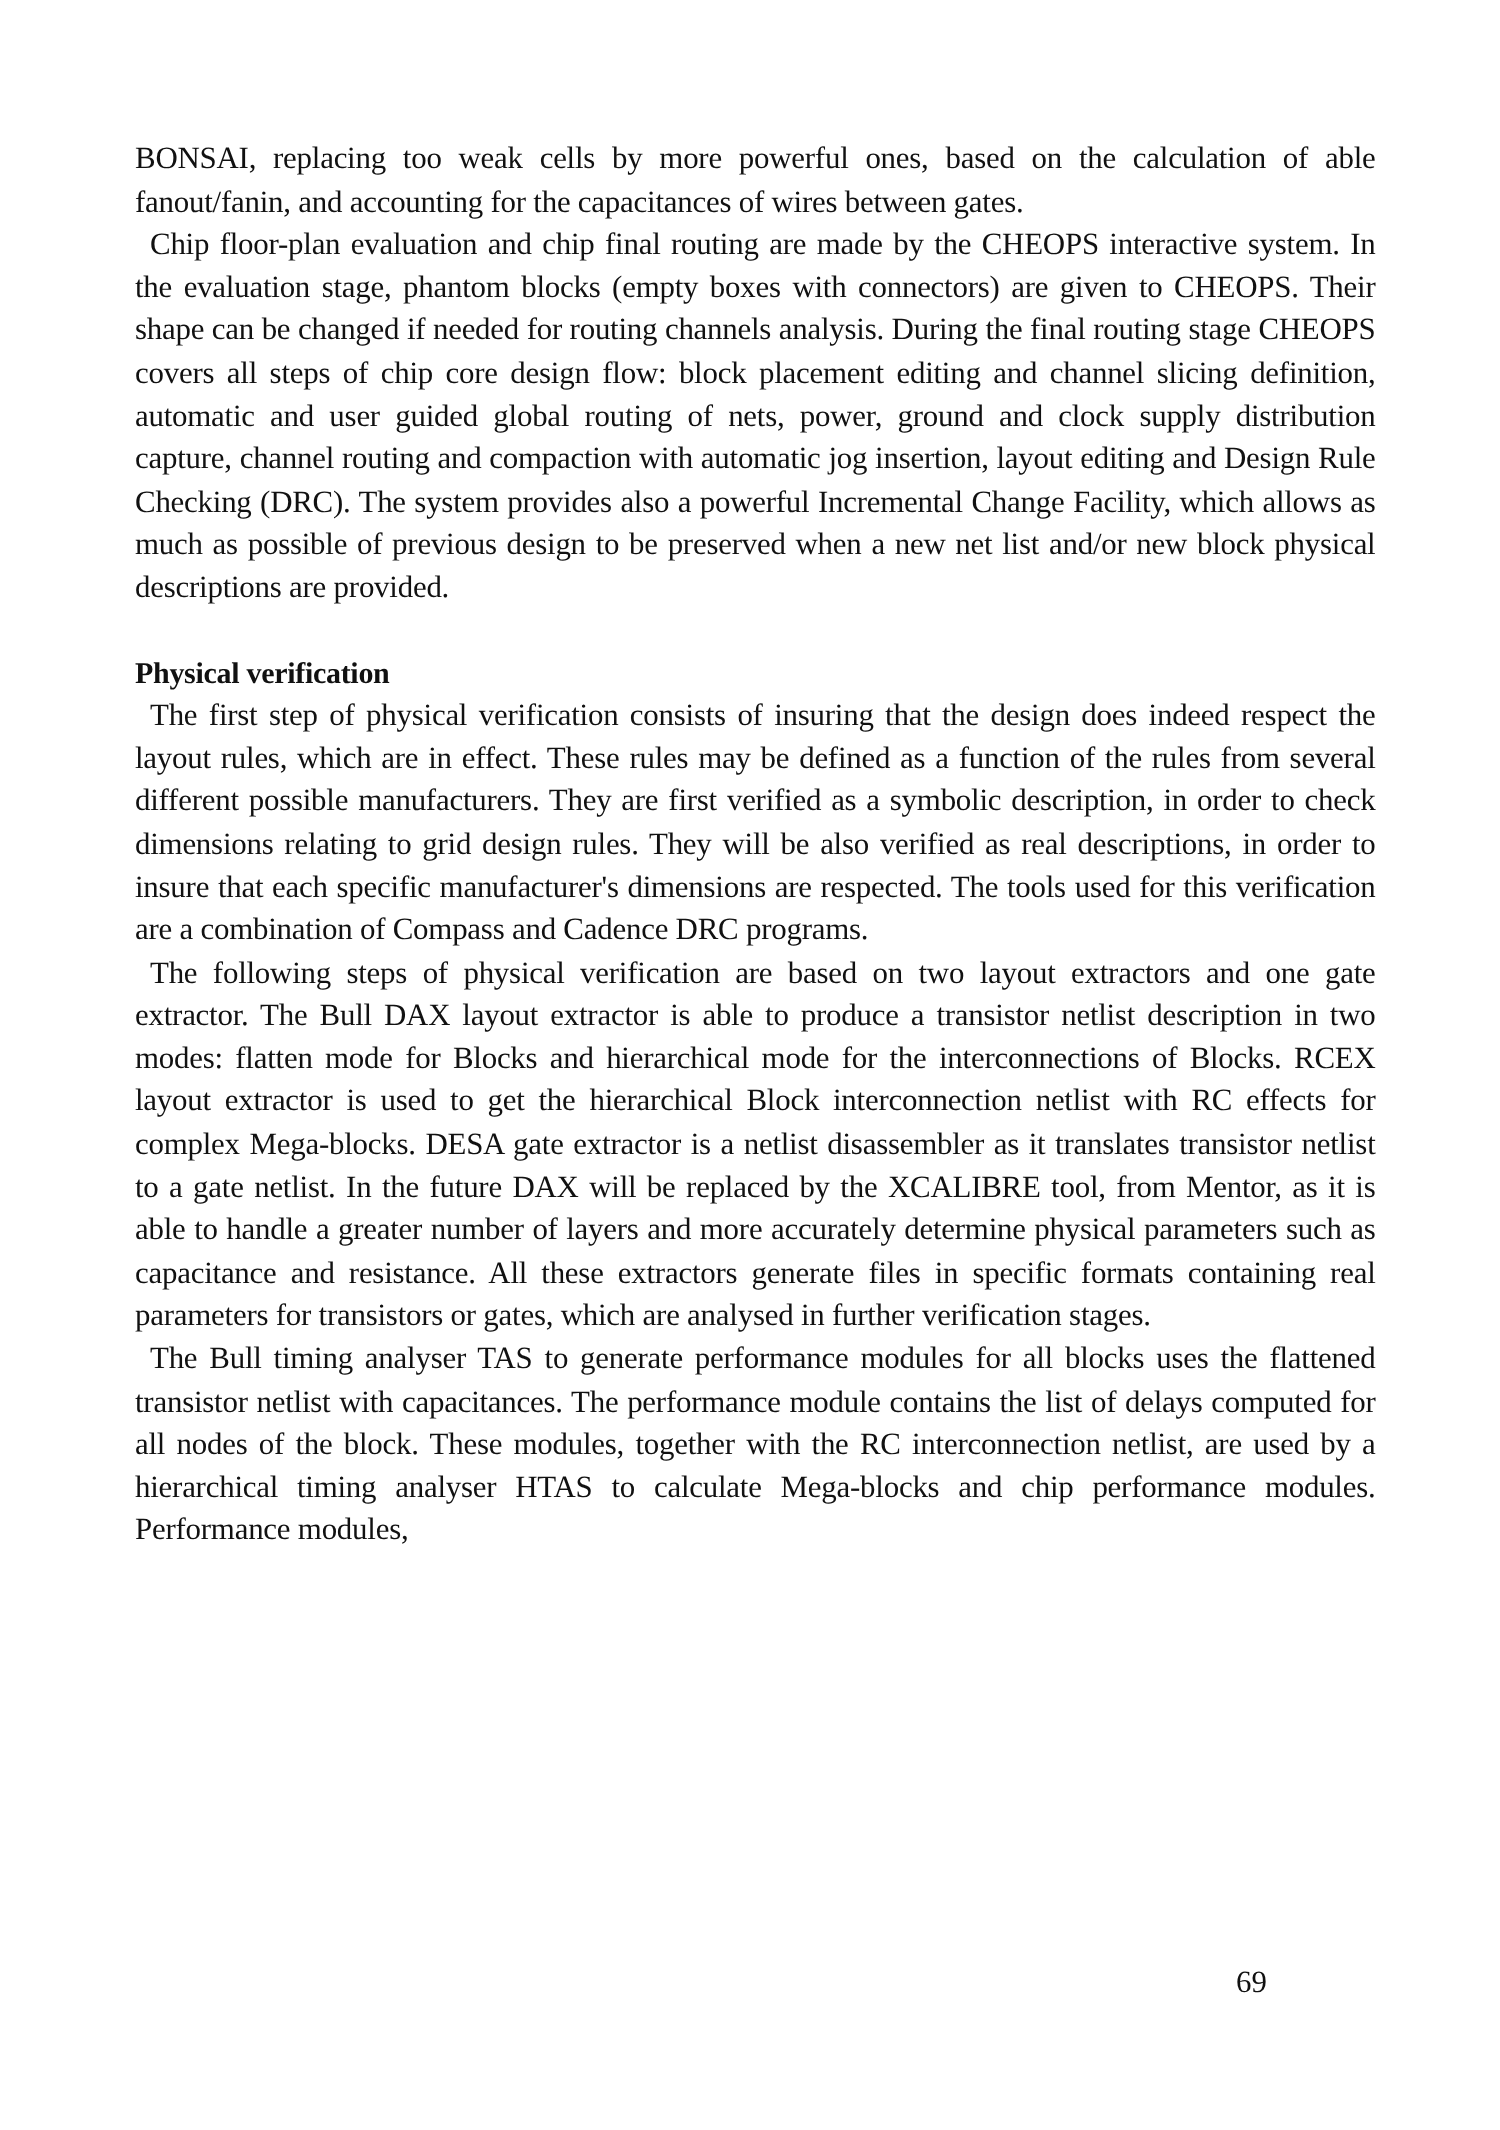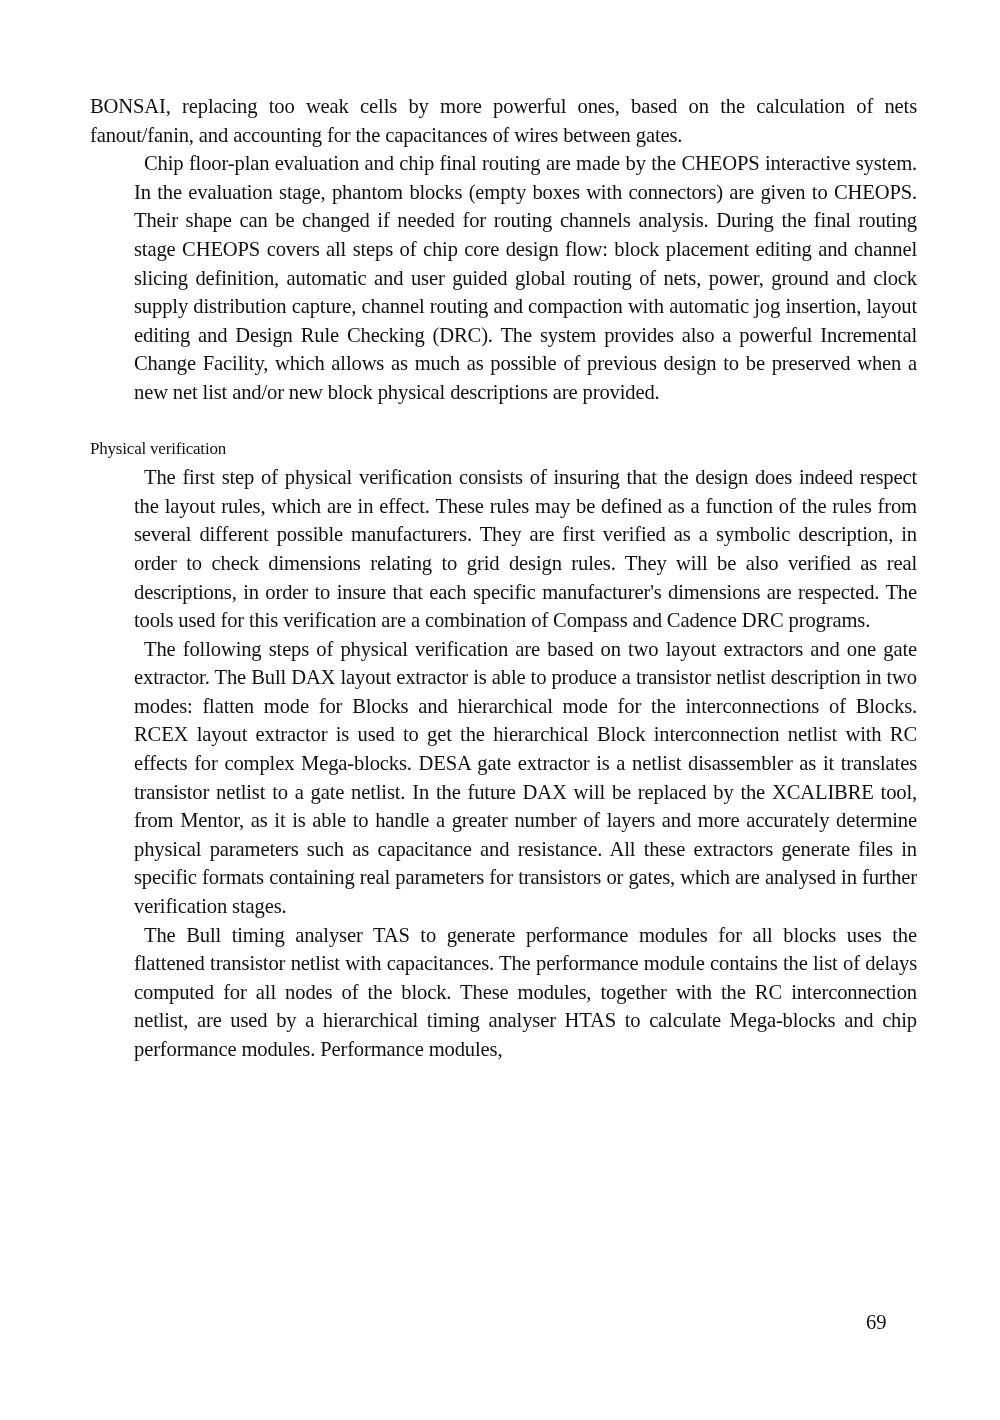--- a/index.html
+++ b/index.html
@@ -24,55 +24,54 @@
   .para {
     font-size: 20.6px;
     line-height: 28.6px;
     text-align: justify;
     margin: 0;
     letter-spacing: -0.15px;
     word-spacing: 0px;
   }
   .para.indent {
     text-indent: 10px;
-    margin-left: 44px;
   }
   .para.indent2 {
     text-indent: 23px;
   }
   .section-heading {
     font-family: "Liberation Serif", "DejaVu Serif", serif;
     font-weight: bold;
     font-size: 22px;
     line-height: 28px;
     text-decoration: underline;
     margin: 69px 0 0 0;
     letter-spacing: 0.2px;
   }
   .sub-heading {
-    font-weight: normal;
-    font-size: 17px;
+    font-weight: bold;
+    font-size: 20px;
     line-height: 28.6px;
     margin: 28px 0 0 0;
     letter-spacing: -0.2px;
   }
   .page-number {
     position: absolute;
-    left: 866px;
+    left: 824px;
     top: 1310px;
     font-size: 20.6px;
     line-height: 24px;
     font-family: "Liberation Serif", "DejaVu Serif", serif;
   }
 </style>
 </head>
 <body>
 
 <div class="page">
-  <p class="para">BONSAI, replacing too weak cells by more powerful ones, based on the calculation of nets fanout/fanin, and accounting for the capacitances of wires between gates.</p>
+  <p class="para">BONSAI, replacing too weak cells by more powerful ones, based on the calculation of able fanout/fanin, and accounting for the capacitances of wires between gates.</p>
   <p class="para indent">Chip floor-plan evaluation and chip final routing are made by the CHEOPS interactive system. In the evaluation stage, phantom blocks (empty boxes with connectors) are given to CHEOPS. Their shape can be changed if needed for routing channels analysis. During the final routing stage CHEOPS covers all steps of chip core design flow: block placement editing and channel slicing definition, automatic and user guided global routing of nets, power, ground and clock supply distribution capture, channel routing and compaction with automatic jog insertion, layout editing and Design Rule Checking (DRC). The system provides also a powerful Incremental Change Facility, which allows as much as possible of previous design to be preserved when a new net list and/or new block physical descriptions are provided.</p>
 
 
   <h3 class="sub-heading">Physical verification</h3>
   <p class="para indent">The first step of physical verification consists of insuring that the design does indeed respect the layout rules, which are in effect. These rules may be defined as a function of the rules from several different possible manufacturers. They are first verified as a symbolic description, in order to check dimensions relating to grid design rules. They will be also verified as real descriptions, in order to insure that each specific manufacturer's dimensions are respected. The tools used for this verification are a combination of Compass and Cadence DRC programs.</p>
   <p class="para indent">The following steps of physical verification are based on two layout extractors and one gate extractor. The Bull DAX layout extractor is able to produce a transistor netlist description in two modes: flatten mode for Blocks and hierarchical mode for the interconnections of Blocks. RCEX layout extractor is used to get the hierarchical Block interconnection netlist with RC effects for complex Mega-blocks. DESA gate extractor is a netlist disassembler as it translates transistor netlist to a gate netlist. In the future DAX will be replaced by the XCALIBRE tool, from Mentor, as it is able to handle a greater number of layers and more accurately determine physical parameters such as capacitance and resistance. All these extractors generate files in specific formats containing real parameters for transistors or gates, which are analysed in further  verification stages.</p>
   <p class="para indent">The Bull timing analyser TAS to generate performance modules for all blocks uses the flattened transistor netlist with capacitances.  The performance module contains the list of delays computed for all nodes of the block. These modules, together with the RC interconnection netlist, are used by a hierarchical timing analyser HTAS to calculate Mega-blocks and chip performance modules. Performance modules,</p>
 </div>
 
 <div class="page-number">69</div>

